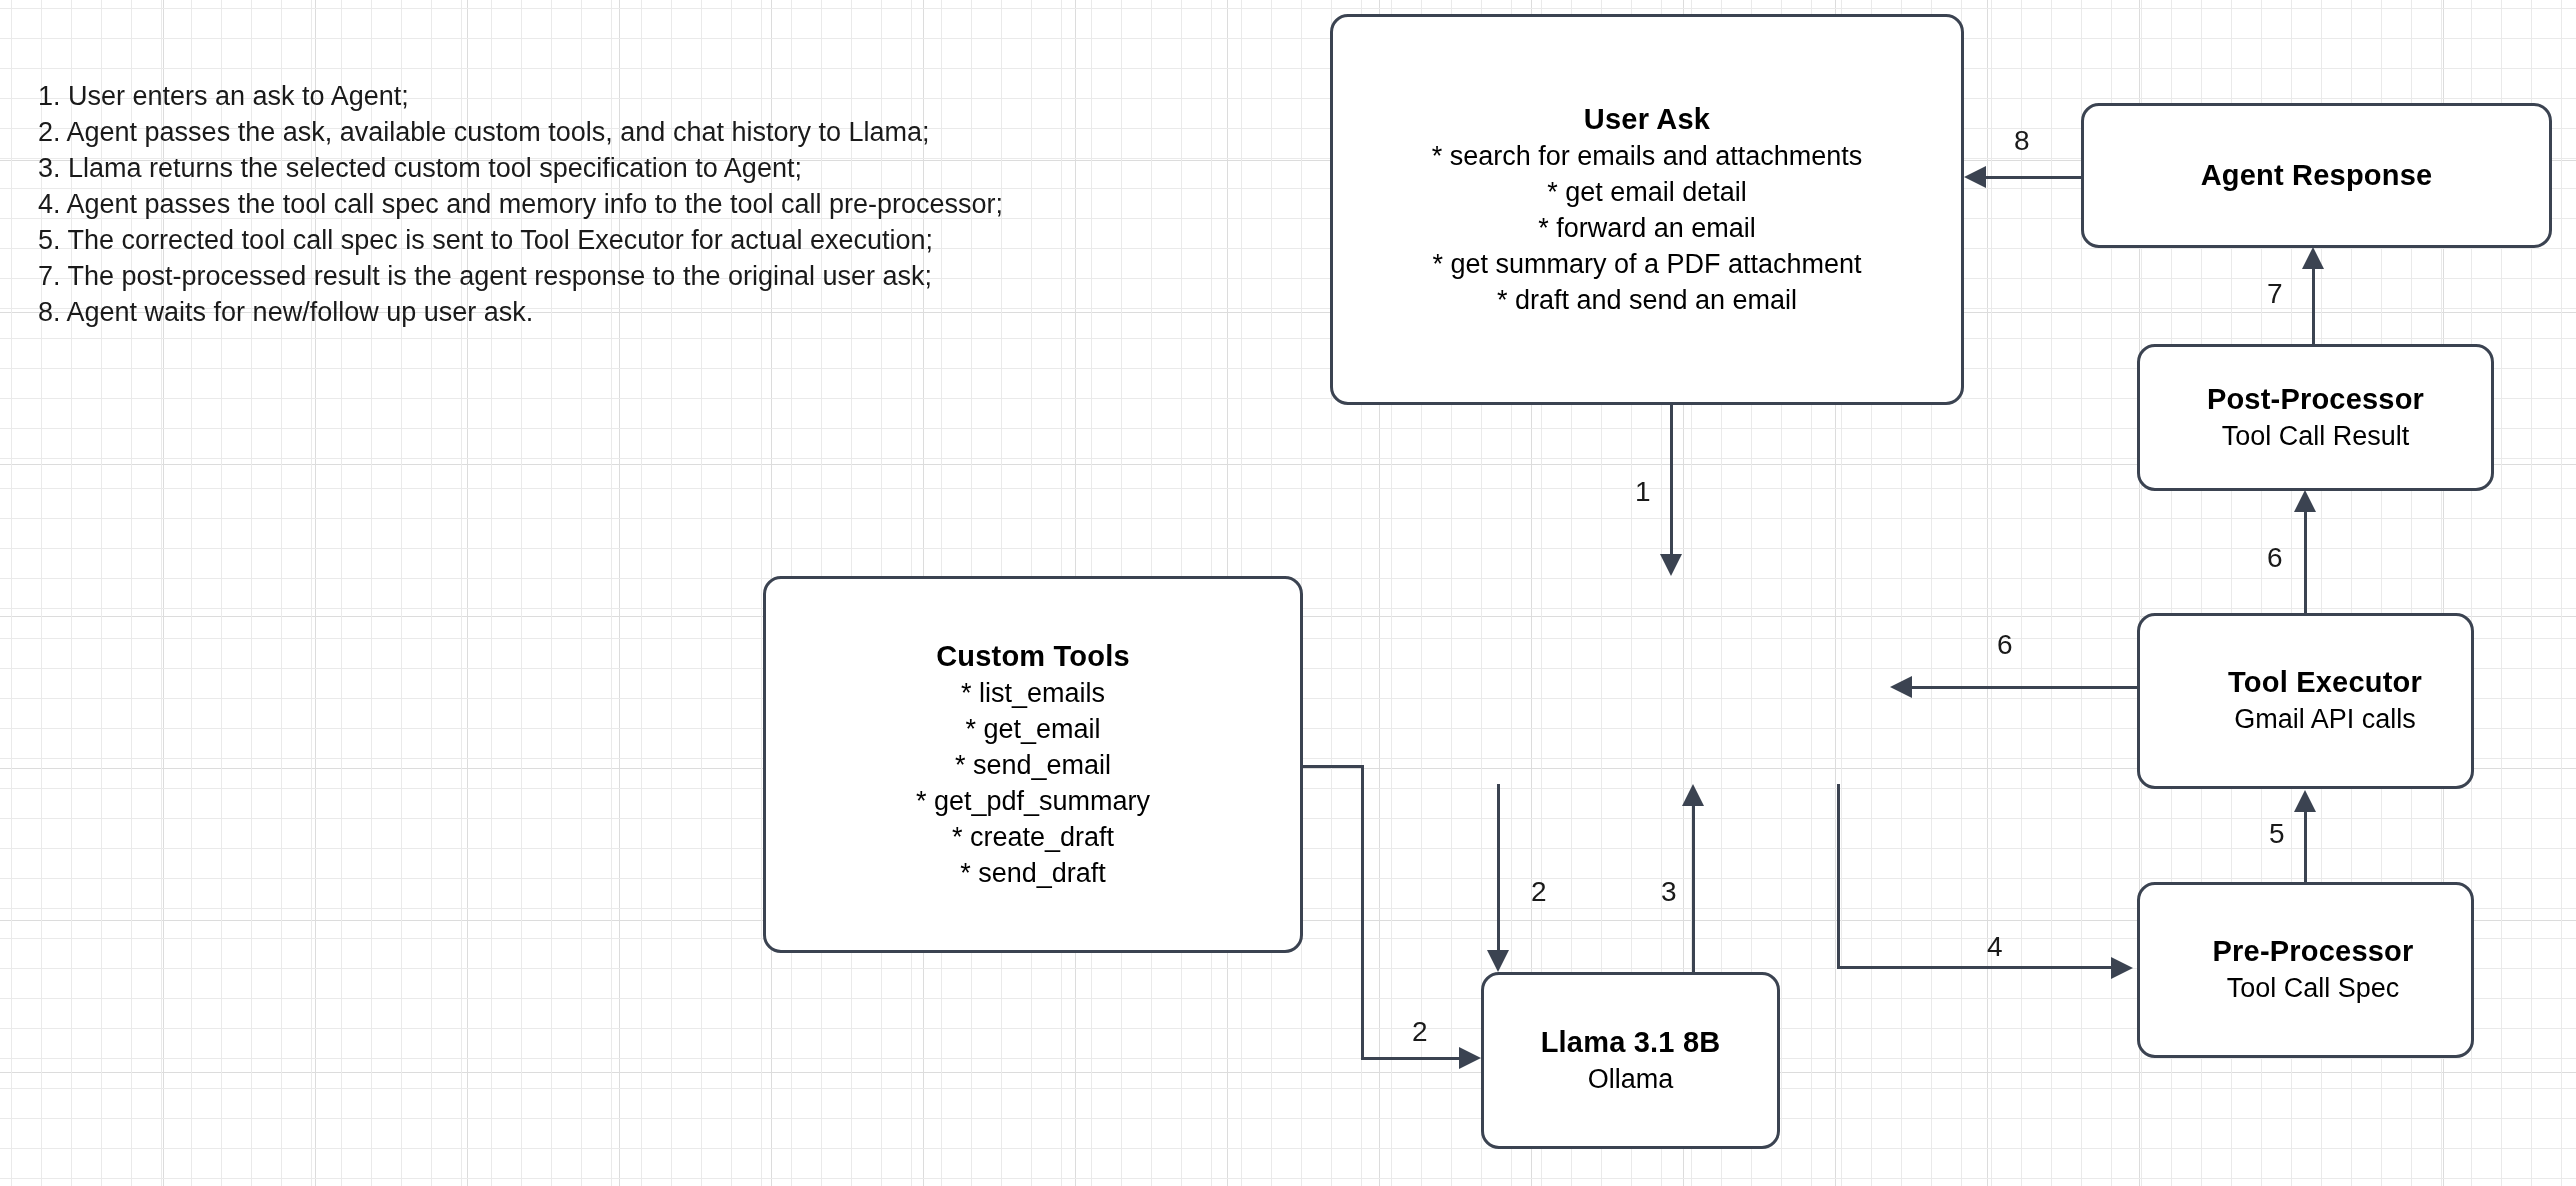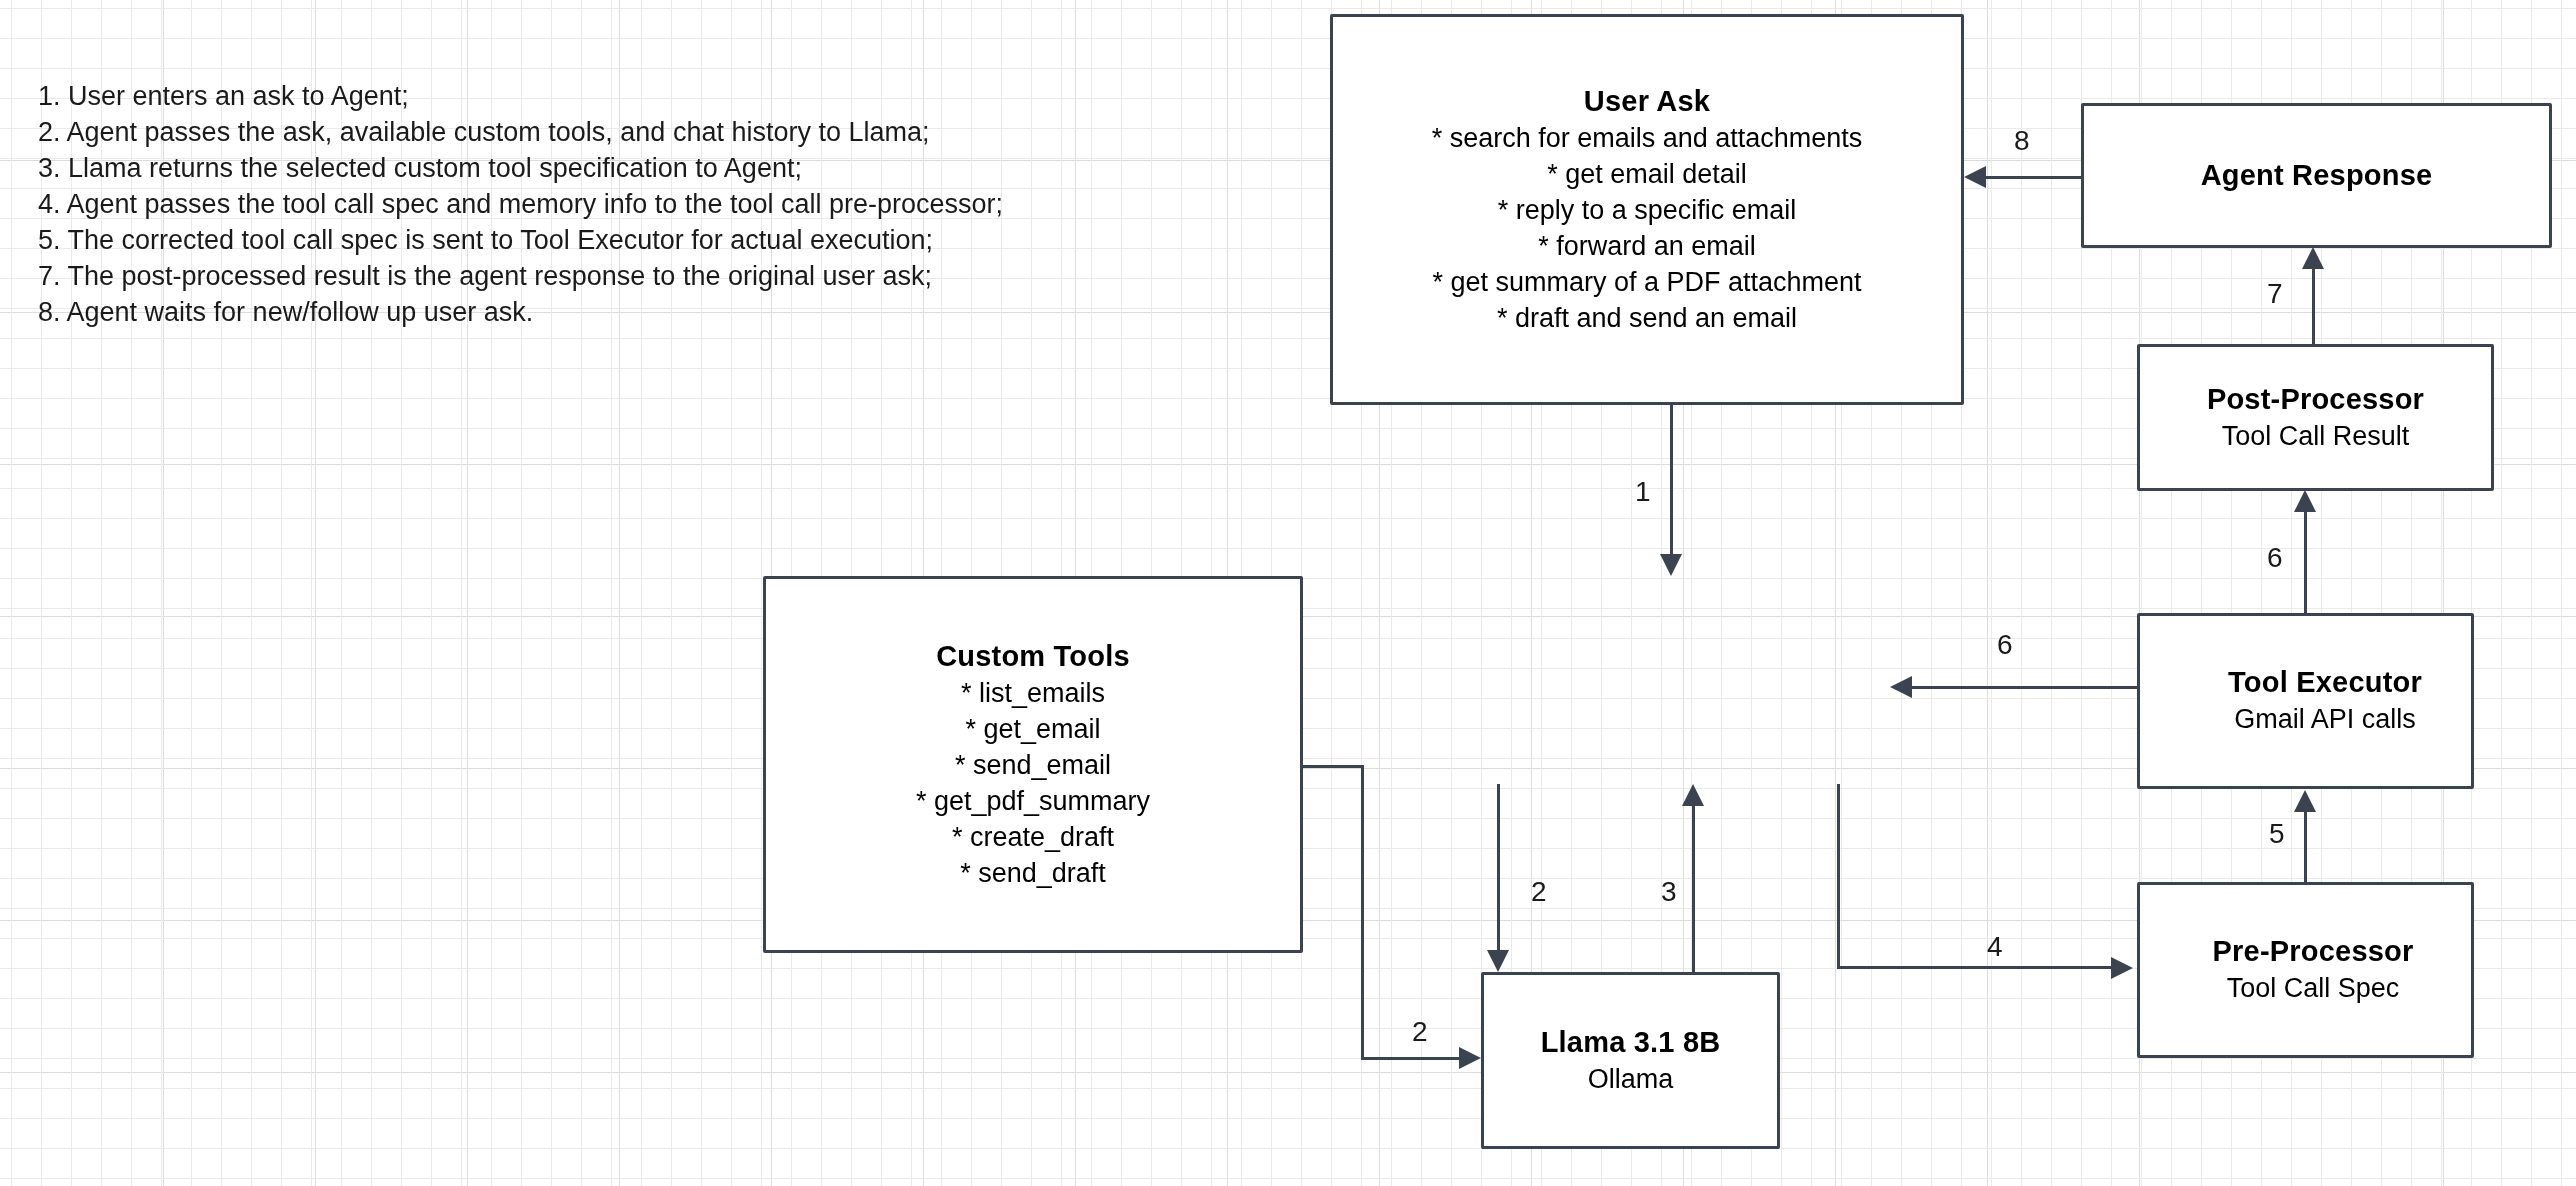--- a/index.html
+++ b/index.html
@@ -37,21 +37,21 @@
     color: #1a1a1a;
     white-space: nowrap;
   }
   .steps div { white-space: nowrap; }
 
   .node {
     position: absolute;
     box-sizing: border-box;
     background: #ffffff;
     border: 3px solid #3b4351;
-    border-radius: 2px;
+    border-radius: 18px;
     display: flex;
     flex-direction: column;
     align-items: center;
     justify-content: center;
     color: #000000;
     text-align: center;
   }
   .node .title {
     font-weight: bold;
     font-size: 29px;
@@ -175,21 +175,20 @@
 
   <div class="ln lnh" style="left:1986px; top:176px; width:95px;"></div>
   <div class="arrow arrow-left" style="left:1964px; top:166px;"></div>
   <div class="elabel" style="left:2014px; top:126px;">8</div>
 
   <div class="node" id="node-user-ask">
     <div class="title">User Ask</div>
     <div class="bullets">
       <div>* search for emails and attachments</div>
       <div>* get email detail</div>
-      <div>* reply to a specific email</div>
       <div>* forward an email</div>
       <div>* get summary of a PDF attachment</div>
       <div>* draft and send an email</div>
     </div>
   </div>
 
   <div class="node" id="node-agent-resp">
     <div class="title">Agent Response</div>
   </div>
 

